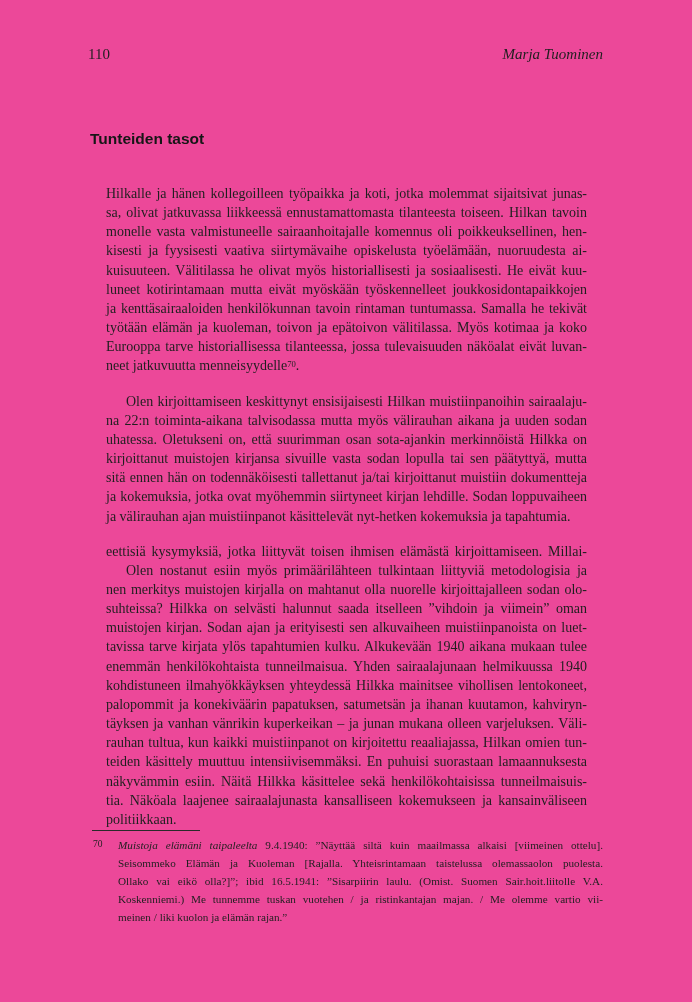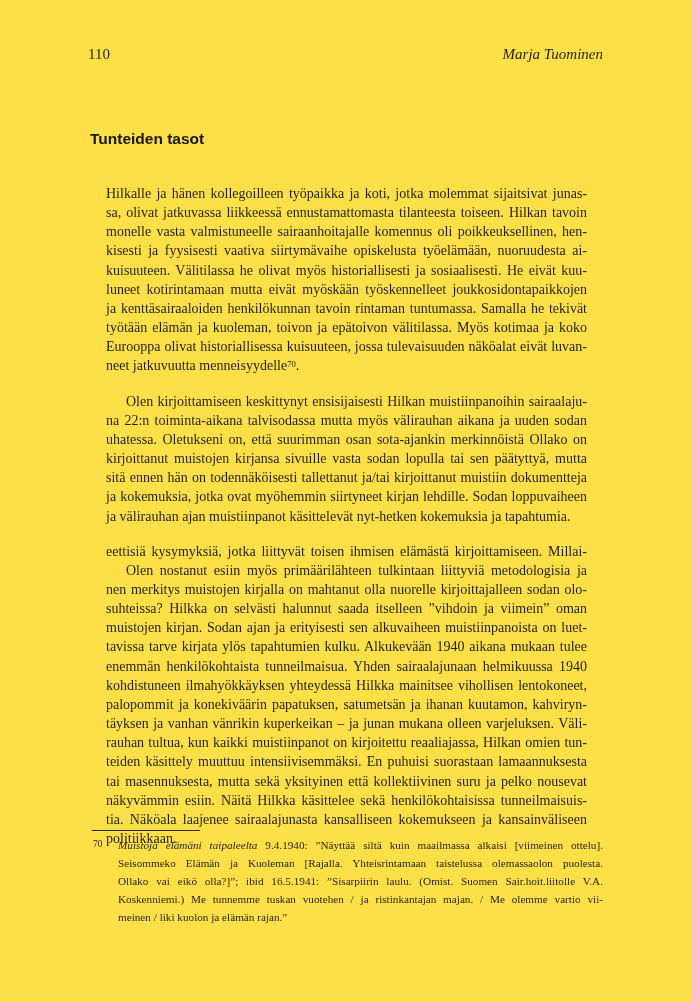--- a/index.html
+++ b/index.html
@@ -4,21 +4,21 @@
 <style>
   html, body {
     margin: 0;
     padding: 0;
     background: #ffffff;
   }
   .page {
     position: relative;
     width: 692px;
     height: 1002px;
-    background: #fde047;
+    background: #ec4899;
     color: #1f1f1f;
     font-family: "Liberation Serif", serif;
     overflow: hidden;
   }
   
   .page-header {
     position: absolute;
     top: 44px;
     left: 88px;
     width: 515px;
@@ -114,46 +114,45 @@
   <div class="body-text">
       <div class="para">
         <div class="line first">Hilkalle ja hänen kollegoilleen työpaikka ja koti, jotka molemmat sijaitsivat junas-</div>
         <div class="line">sa, olivat jatkuvassa liikkeessä ennustamattomasta tilanteesta toiseen. Hilkan tavoin</div>
         <div class="line">monelle vasta valmistuneelle sairaanhoitajalle komennus oli poikkeuksellinen, hen-</div>
         <div class="line">kisesti ja fyysisesti vaativa siirtymävaihe opiskelusta työelämään, nuoruudesta ai-</div>
         <div class="line">kuisuuteen. Välitilassa he olivat myös historiallisesti ja sosiaalisesti. He eivät kuu-</div>
         <div class="line">luneet kotirintamaan mutta eivät myöskään työskennelleet joukkosidontapaikkojen</div>
         <div class="line">ja kenttäsairaaloiden henkilökunnan tavoin rintaman tuntumassa. Samalla he tekivät</div>
         <div class="line">työtään elämän ja kuoleman, toivon ja epätoivon välitilassa. Myös kotimaa ja koko</div>
-        <div class="line">Eurooppa olivat historiallisessa kuisuuteen, jossa tulevaisuuden näköalat eivät luvan-</div>
+        <div class="line">Eurooppa tarve historiallisessa tilanteessa, jossa tulevaisuuden näköalat eivät luvan-</div>
         <div class="line last">neet jatkuvuutta menneisyydelle<sup>70</sup>.</div>
       </div>
       <div class="para indent">
         <div class="line first">Olen kirjoittamiseen keskittynyt ensisijaisesti Hilkan muistiinpanoihin sairaalaju-</div>
         <div class="line">na 22:n toiminta-aikana talvisodassa mutta myös välirauhan aikana ja uuden sodan</div>
-        <div class="line">uhatessa. Oletukseni on, että suurimman osan sota-ajankin merkinnöistä Ollako on</div>
+        <div class="line">uhatessa. Oletukseni on, että suurimman osan sota-ajankin merkinnöistä Hilkka on</div>
         <div class="line">kirjoittanut muistojen kirjansa sivuille vasta sodan lopulla tai sen päätyttyä, mutta</div>
         <div class="line">sitä ennen hän on todennäköisesti tallettanut ja/tai kirjoittanut muistiin dokumentteja</div>
         <div class="line">ja kokemuksia, jotka ovat myöhemmin siirtyneet kirjan lehdille. Sodan loppuvaiheen</div>
         <div class="line last">ja välirauhan ajan muistiinpanot käsittelevät nyt-hetken kokemuksia ja tapahtumia.</div>
       </div>
       <div class="para indent">
         <div class="line">eettisiä kysymyksiä, jotka liittyvät toisen ihmisen elämästä kirjoittamiseen. Millai-</div>
         <div class="line first">Olen nostanut esiin myös primäärilähteen tulkintaan liittyviä metodologisia ja</div>
         <div class="line">nen merkitys muistojen kirjalla on mahtanut olla nuorelle kirjoittajalleen sodan olo-</div>
         <div class="line">suhteissa? Hilkka on selvästi halunnut saada itselleen ”vihdoin ja viimein” oman</div>
         <div class="line">muistojen kirjan. Sodan ajan ja erityisesti sen alkuvaiheen muistiinpanoista on luet-</div>
         <div class="line">tavissa tarve kirjata ylös tapahtumien kulku. Alkukevään 1940 aikana mukaan tulee</div>
         <div class="line">enemmän henkilökohtaista tunneilmaisua. Yhden sairaalajunaan helmikuussa 1940</div>
         <div class="line">kohdistuneen ilmahyökkäyksen yhteydessä Hilkka mainitsee vihollisen lentokoneet,</div>
         <div class="line">palopommit ja konekiväärin papatuksen, satumetsän ja ihanan kuutamon, kahviryn-</div>
         <div class="line">täyksen ja vanhan vänrikin kuperkeikan – ja junan mukana olleen varjeluksen. Väli-</div>
         <div class="line">rauhan tultua, kun kaikki muistiinpanot on kirjoitettu reaaliajassa, Hilkan omien tun-</div>
         <div class="line">teiden käsittely muuttuu intensiivisemmäksi. En puhuisi suorastaan lamaannuksesta</div>
-        <div class="line">tai masennuksesta, mutta sekä yksityinen että kollektiivinen suru ja pelko nousevat</div>
         <div class="line">näkyvämmin esiin. Näitä Hilkka käsittelee sekä henkilökohtaisissa tunneilmaisuis-</div>
         <div class="line">tia. Näköala laajenee sairaalajunasta kansalliseen kokemukseen ja kansainväliseen</div>
         <div class="line last">politiikkaan.</div>
       </div>
     </div>
 
   <div class="footnote-separator"></div>
 
   <div>
     <sup class="footnote-marker" style="position:absolute;">70</sup>

